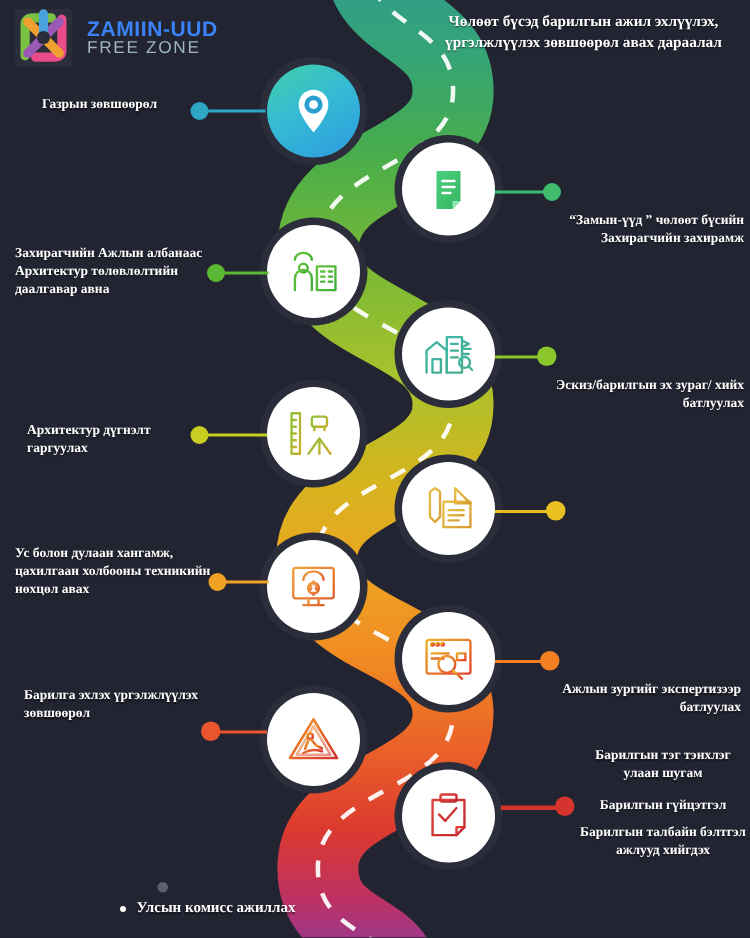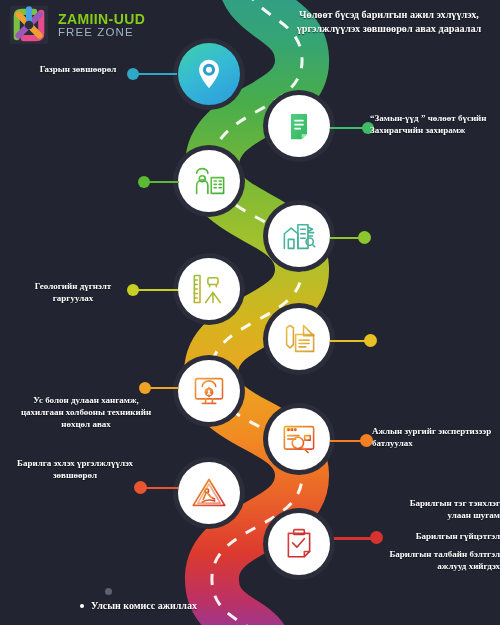--- a/index.html
+++ b/index.html
@@ -25,21 +25,21 @@
     position: absolute; left: 8px; top: 4px;
     display: flex; align-items: center; gap: 8px;
     z-index: 6;
   }
   .logo-mark { width: 42px; height: 42px; display:block; }
   .logo-text {
     font-family: "Liberation Sans", sans-serif;
     line-height: 1.05;
   }
   .logo-title {
-    color: #84cc16; font-size: 14px; font-weight: bold;
+    color: #3b82f6; font-size: 14px; font-weight: bold;
     letter-spacing: .4px;
   }
   .logo-sub {
     color: #9fb4c4; font-size: 11.5px; letter-spacing: 1.1px;
   }
   .main-title {
     position: absolute; right: 6px; top: 8px;
     width: 210px;
     text-align: center;
     color: #ffffff;
@@ -66,23 +66,23 @@
   
   .label {
     position: absolute;
     color: #ffffff;
     font-size: 9px;
     font-weight: bold;
     line-height: 1.35;
     z-index: 6;
     text-shadow: 0 1px 1px rgba(0,0,0,.55);
   }
-  .label.left  { text-align: center; }
-  .label.right { text-align: left; }
-  .label.rleft { text-align: right; }
+  .label.left  { text-align: left; }
+  .label.right { text-align: right; margin-top: 28px; }
+  .label.rleft { text-align: center; }
   
   .conn {
     position: absolute;
     z-index: 5;
     height: 2px;
   }
   .dot {
     position: absolute;
     border-radius: 50%;
     z-index: 5;
@@ -341,34 +341,36 @@
   </div>
 
   <div class="label left" style="left:28px; top:63px; width:100px;">Газрын зөвшөөрөл</div>
   <div class="conn" style="left:135px; top:73px; width:42px; background:#2ea8c4;"></div>
   <div class="dot" style="left:127px; top:68px; width:12px; height:12px; background:#2ea8c4;"></div>
 
   <div class="label right" style="left:370px; top:112px; width:126px;">“Замын-үүд ” чөлөөт бүсийн Захирагчийн захирамж</div>
   <div class="conn" style="left:330px; top:127px; width:38px; background:#3fbb6a;"></div>
   <div class="dot" style="left:362px; top:122px; width:12px; height:12px; background:#3fbb6a;"></div>
 
+  <div class="label left" style="left:10px; top:162px; width:128px;">Захирагчийн Ажлын албанаас Архитектур төлөвлөлтийн даалгавар авна</div>
   <div class="conn" style="left:146px; top:181px; width:33px; background:#5cb933;"></div>
   <div class="dot" style="left:138px; top:176px; width:12px; height:12px; background:#5cb933;"></div>
 
+  <div class="label right" style="left:368px; top:222px; width:128px;">Эскиз/барилгын эх зураг/ хийх батлуулах</div>
   <div class="conn" style="left:330px; top:237px; width:34px; background:#8ac62c;"></div>
   <div class="dot" style="left:358px; top:231px; width:13px; height:13px; background:#8ac62c;"></div>
 
-  <div class="label left" style="left:18px; top:280px; width:110px;">Геологийн дүгнэлт гаргуулах</div>
+  <div class="label left" style="left:18px; top:280px; width:110px;">Архитектур дүгнэлт гаргуулах</div>
   <div class="conn" style="left:136px; top:289px; width:42px; background:#c8cf22;"></div>
   <div class="dot" style="left:127px; top:284px; width:12px; height:12px; background:#c8cf22;"></div>
 
   <div class="conn" style="left:330px; top:340px; width:40px; background:#e8c022;"></div>
   <div class="dot" style="left:364px; top:334px; width:13px; height:13px; background:#e8c022;"></div>
 
-  <div class="label left" style="left:20px; top:362px; width:132px;margin-top:32px;">Ус болон дулаан хангамж, цахилгаан холбооны техникийн нөхцөл авах</div>
+  <div class="label left" style="left:10px; top:362px; width:132px;">Ус болон дулаан хангамж, цахилгаан холбооны техникийн нөхцөл авах</div>
   <div class="conn" style="left:147px; top:387px; width:32px; background:#f0a225;"></div>
   <div class="dot" style="left:139px; top:382px; width:12px; height:12px; background:#f0a225;"></div>
 
   <div class="label right" style="left:372px; top:425px; width:122px;font-family:Liberation Serif, serif;">Ажлын зургийг экспертизээр батлуулах</div>
   <div class="conn" style="left:330px; top:440px; width:36px; background:#f28022;"></div>
   <div class="dot" style="left:360px; top:434px; width:13px; height:13px; background:#f28022;"></div>
 
   <div class="label left" style="left:16px; top:457px; width:118px;">Барилга эхлэх үргэлжлүүлэх зөвшөөрөл</div>
   <div class="conn" style="left:142px; top:487px; width:36px; background:#e8552f;"></div>
   <div class="dot" style="left:134px; top:481px; width:13px; height:13px; background:#e8552f;"></div>

